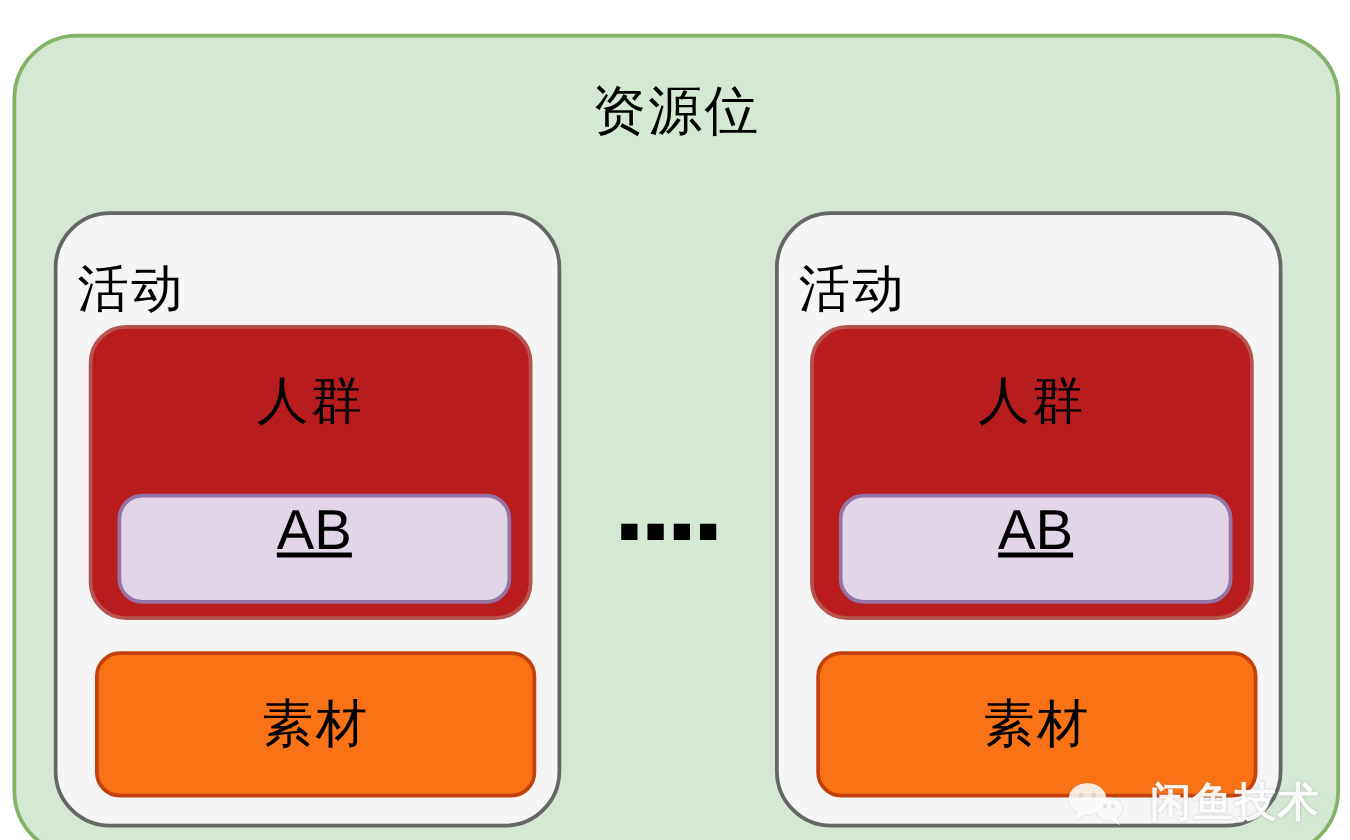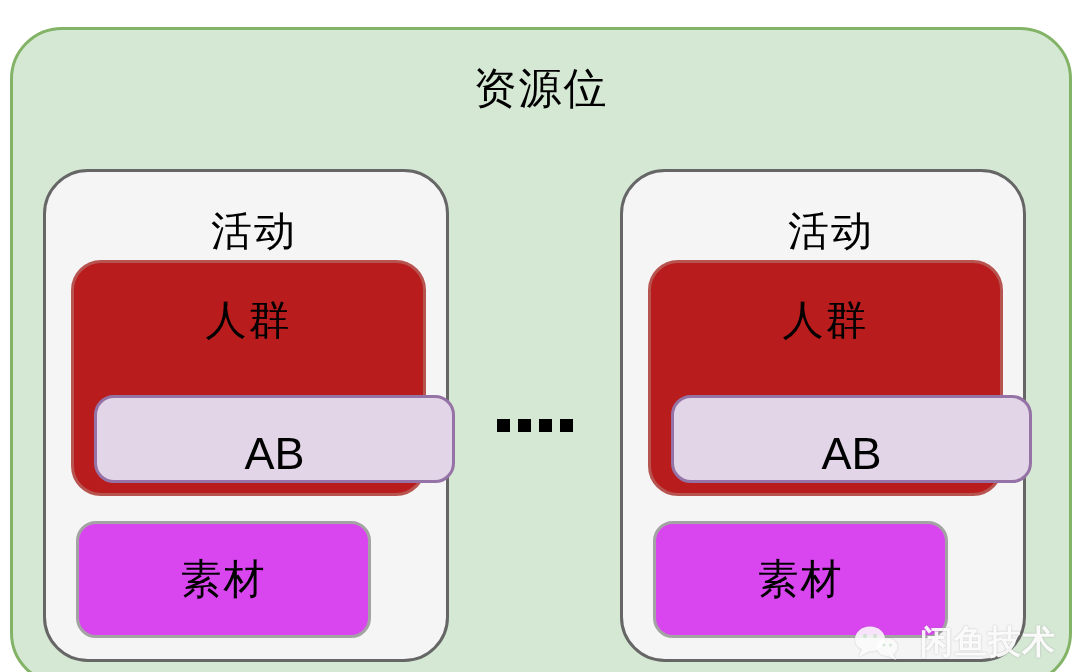--- a/index.html
+++ b/index.html
@@ -33,21 +33,20 @@
     width: 406px; height: 493px;
     background: #f5f5f5;
     border: 3px solid #666666;
     border-radius: 45px;
   }
   .activity-box.first  { left: 30px; }
   .activity-box.second { left: 607px; }
   .activity-title {
     position: absolute;
     top: 32px; left: 16px; right: 0;
-    text-align: center;
     font-size: 41px;
     letter-spacing: 2px;
   }
 
   
   .crowd-box {
     position: absolute;
     left: 25px; top: 88px;
     width: 355px; height: 236px;
     background: #b91c1c;
@@ -59,35 +58,35 @@
     top: 30px; left: 0; right: 0;
     text-align: center;
     font-size: 41px;
     letter-spacing: 2px;
   }
 
   
   .ab-box {
     position: absolute;
     left: 20px; top: 132px;
-    width: 361px; height: 88px;
+    width: 315px; height: 88px;
     background: #e1d5e7;
     border: 3px solid #9673a6;
     border-radius: 20px;
-    display: flex; align-items: flex-end; justify-content: center;
+    display: flex; align-items: flex-start; justify-content: center; text-decoration: underline;
   }
   .ab-label { font-size: 45px; }
 
   
   .material-box {
     position: absolute;
     left: 30px; top: 349px;
-    width: 295px; height: 117px;
-    background: #d946ef;
-    border: 3px solid #a3a3a3;
+    width: 353px; height: 117px;
+    background: #f97316;
+    border: 3px solid #c2410c;
     border-radius: 20px;
     display: flex; align-items: center; justify-content: center;
   }
   .material-label { font-size: 41px; letter-spacing: 2px; }
 
   
   .ellipsis {
     position: absolute;
     left: 497px; top: 398px;
     width: 76px; height: 16px;

